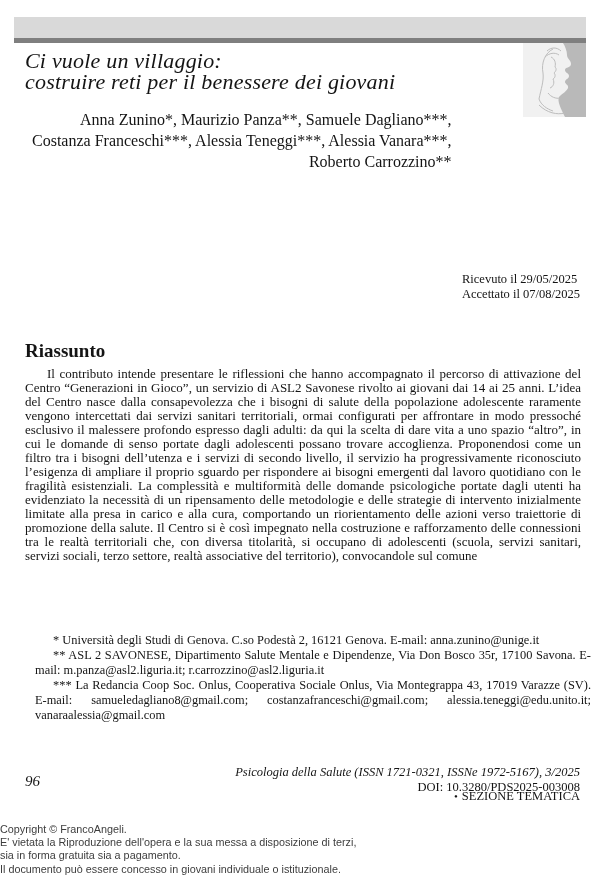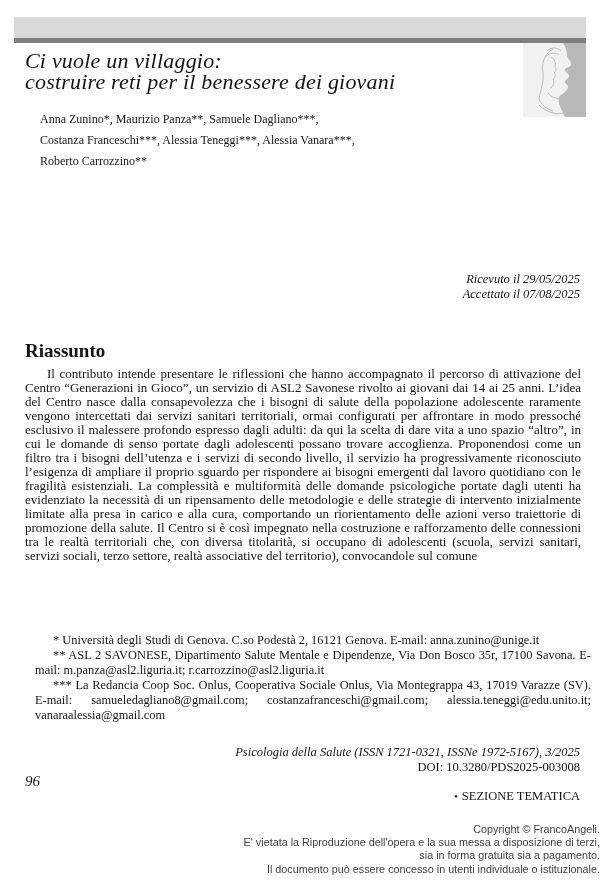--- a/index.html
+++ b/index.html
@@ -25,60 +25,60 @@
     position: absolute; left: 523px; top: 43px;
     width: 63px; height: 74px;
   }
   .logo-box svg { display: block; }
   .title-block {
     position: absolute; left: 25px; top: 50px;
     font-style: italic; font-size: 22px; line-height: 21px;
     letter-spacing: 0.2px;
   }
   .authors-block {
-    position: absolute; left: 40px; top: 109px;
-    font-size: 12px; line-height: 21px;
+    position: absolute; left: 32px; top: 109px;
+    font-size: 16px; line-height: 21px; text-align: right;
   }
   .dates-block {
     position: absolute; right: 20px; top: 272px;
-    text-align: right; font-style: italic;
+    
     font-size: 12.5px; line-height: 15px;
   }
   .abstract-heading {
     position: absolute; left: 25px; top: 340px;
     font-weight: bold; font-size: 19px;
   }
   .abstract-text {
     position: absolute; left: 25px; top: 367px; width: 556px;
     font-size: 13px; line-height: 14px;
     text-align: justify; text-indent: 22px;
   }
   .footnotes {
     position: absolute; left: 35px; top: 633px; width: 556px;
     font-size: 12.4px; line-height: 15px; text-align: justify;
   }
   .footnotes p { margin: 0; text-indent: 18px; }
   .journal-block {
     position: absolute; right: 20px; top: 745px;
     text-align: right; font-size: 12.5px; line-height: 15px;
   }
-  .journal-line { font-style: italic; }
+  .journal-line { font-style: italic; margin-top: 20px; }
   .page-number {
     position: absolute; left: 25px; top: 773px;
     font-style: italic; font-size: 15px;
   }
   .section-block {
     position: absolute; right: 20px; top: 776px;
     font-size: 12.5px;
     margin-top: 13px;
   }
   .section-block .bullet { font-size: 11px; margin-right: 4px; }
   .copyright-block {
     position: absolute; left: 0; top: 823px; width: 600px;
-    text-align: right;
+    text-align: left;
     font-family: "Liberation Sans", sans-serif;
     font-size: 10.8px; line-height: 13.2px; color: #3d3d3d;
   }
 </style>
 </head>
 <body>
 
 <div class="page">
 
   <div class="band-light"></div>
@@ -133,16 +133,16 @@
   <div class="page-number">96</div>
 
   <div class="section-block">
     <span class="bullet">•</span><span>SEZIONE TEMATICA</span>
   </div>
 
   <div class="copyright-block">
     <div>Copyright © FrancoAngeli.</div>
     <div>E' vietata la Riproduzione dell'opera e la sua messa a disposizione di terzi,</div>
     <div>sia in forma gratuita sia a pagamento.</div>
-    <div>Il documento può essere concesso in utenti individuale o istituzionale.</div>
+    <div>Il documento può essere concesso in giovani individuale o istituzionale.</div>
   </div>
 
 </div>
 
 </body></html>

